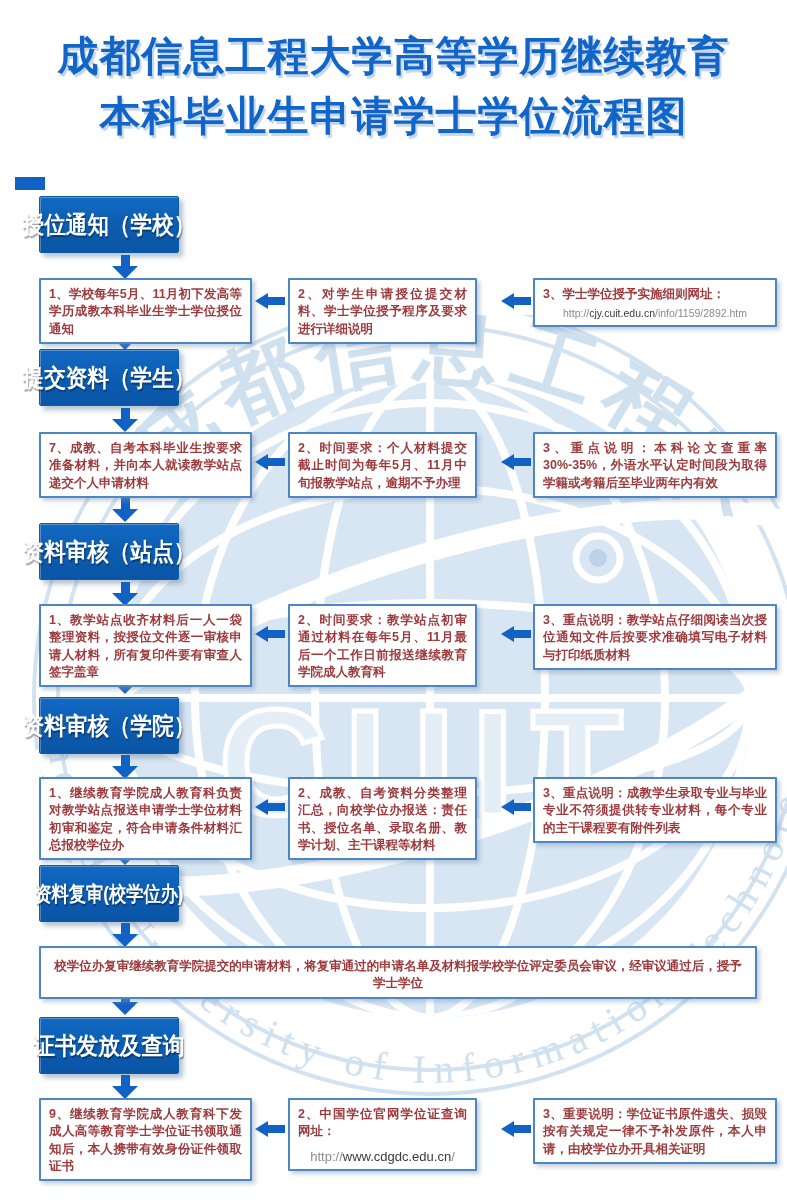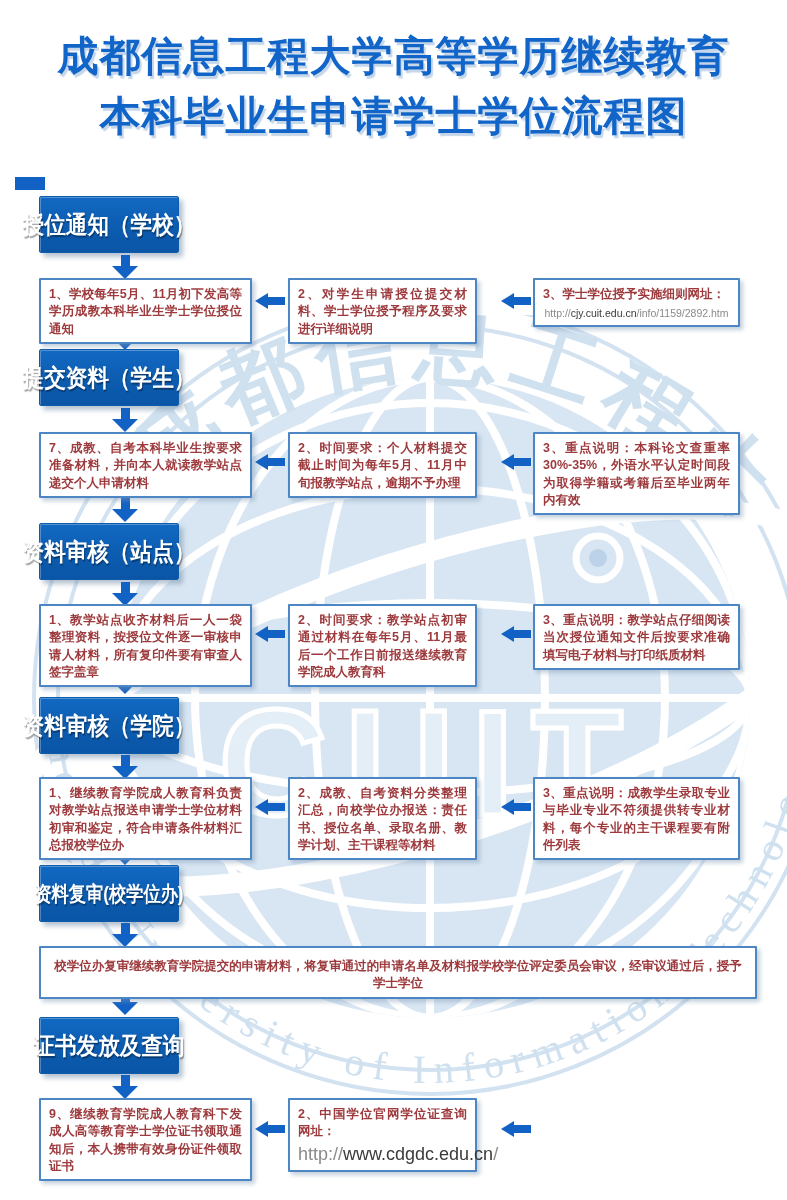--- a/index.html
+++ b/index.html
@@ -25,30 +25,30 @@
             text-shadow:1px 2px 1px rgba(0,0,0,.35);}
   .hdr.h5x span{font-size:21px;transform:scaleX(.82);}
   .h1{top:196px}.h2{top:349px}.h3{top:523px}.h4{top:697px}.h5{top:865px}.h6{top:1017px}
 
   
   .box{position:absolute;box-sizing:border-box;background:#fff;
        border:2px solid #4d86c5;border-radius:1px;
        box-shadow:3px 3px 4px rgba(125,150,180,.45);
        color:#9d3a3d;font-weight:bold;font-size:12.5px;line-height:1.38;
        padding:6px 8px 4px;text-align:justify;z-index:2;}
-  .c1{left:39px;width:213px}.c2{left:288px;width:189px}.c3{left:533px;width:207px}
+  .c1{left:39px;width:213px}.c2{left:288px;width:189px}.c3{left:533px;width:244px}
   .r1{top:278px;min-height:46px}.r2{top:432px;min-height:58px}
   .r3{top:604px;min-height:59px}.r4{top:777px;min-height:58px}
   .r6{top:1098px;min-height:62px}
   .wide{left:39px;top:946px;width:718px;min-height:42px;text-align:center;padding-top:10px;}
 
   
   .url{text-align:center;font-weight:normal;color:#8a8a8a;}
   .url-sm{font-size:10.5px;margin-top:3px;}
-  .url-lg{font-size:18px;margin-top:1px;}
+  .url-lg{font-size:13px;margin-top:7px;}
   .u-b{font-weight:normal;color:#3a3a3a;}
 
   
   .da{position:absolute;left:112px;width:26px;z-index:1;}
   .da .s{width:9px;height:11px;background:#1261c4;margin:0 auto;}
   .da .t{width:0;height:0;border-left:13px solid transparent;border-right:13px solid transparent;
          border-top:13px solid #1261c4;}
   
   .la{position:absolute;width:30px;height:16px;z-index:1;}
   .la .t{position:absolute;left:0;top:0;width:0;height:0;
@@ -149,20 +149,21 @@
     <div class="box c2 r4">2、成教、自考资料分类整理汇总，向校学位办报送：责任书、授位名单、录取名册、教学计划、主干课程等材料</div>
     <div class="box c3 r4">3、重点说明：成教学生录取专业与毕业专业不符须提供转专业材料，每个专业的主干课程要有附件列表</div>
 
     <div class="box wide">校学位办复审继续教育学院提交的申请材料，将复审通过的申请名单及材料报学校学位评定委员会审议，经审议通过后，授予学士学位</div>
 
     <div class="box c1 r6">9、继续教育学院成人教育科下发成人高等教育学士学位证书领取通知后，本人携带有效身份证件领取证书</div>
     <div class="box c2 r6">
       <div>2、中国学位官网学位证查询网址：</div>
       <div class="url url-lg"><span>http://</span><span class="u-b">www.cdgdc.edu.cn</span><span>/</span></div>
     </div>
+    <div class="box c3 r6">3、重要说明：学位证书原件遗失、损毁按有关规定一律不予补发原件，本人申请，由校学位办开具相关证明</div>
 
     <div class="da" style="top:255px">
         <div class="s"></div>
         <div class="t"></div>
       </div>
     <div class="da" style="top:326px">
         <div class="s"></div>
         <div class="t"></div>
       </div>
     <div class="da" style="top:408px">

